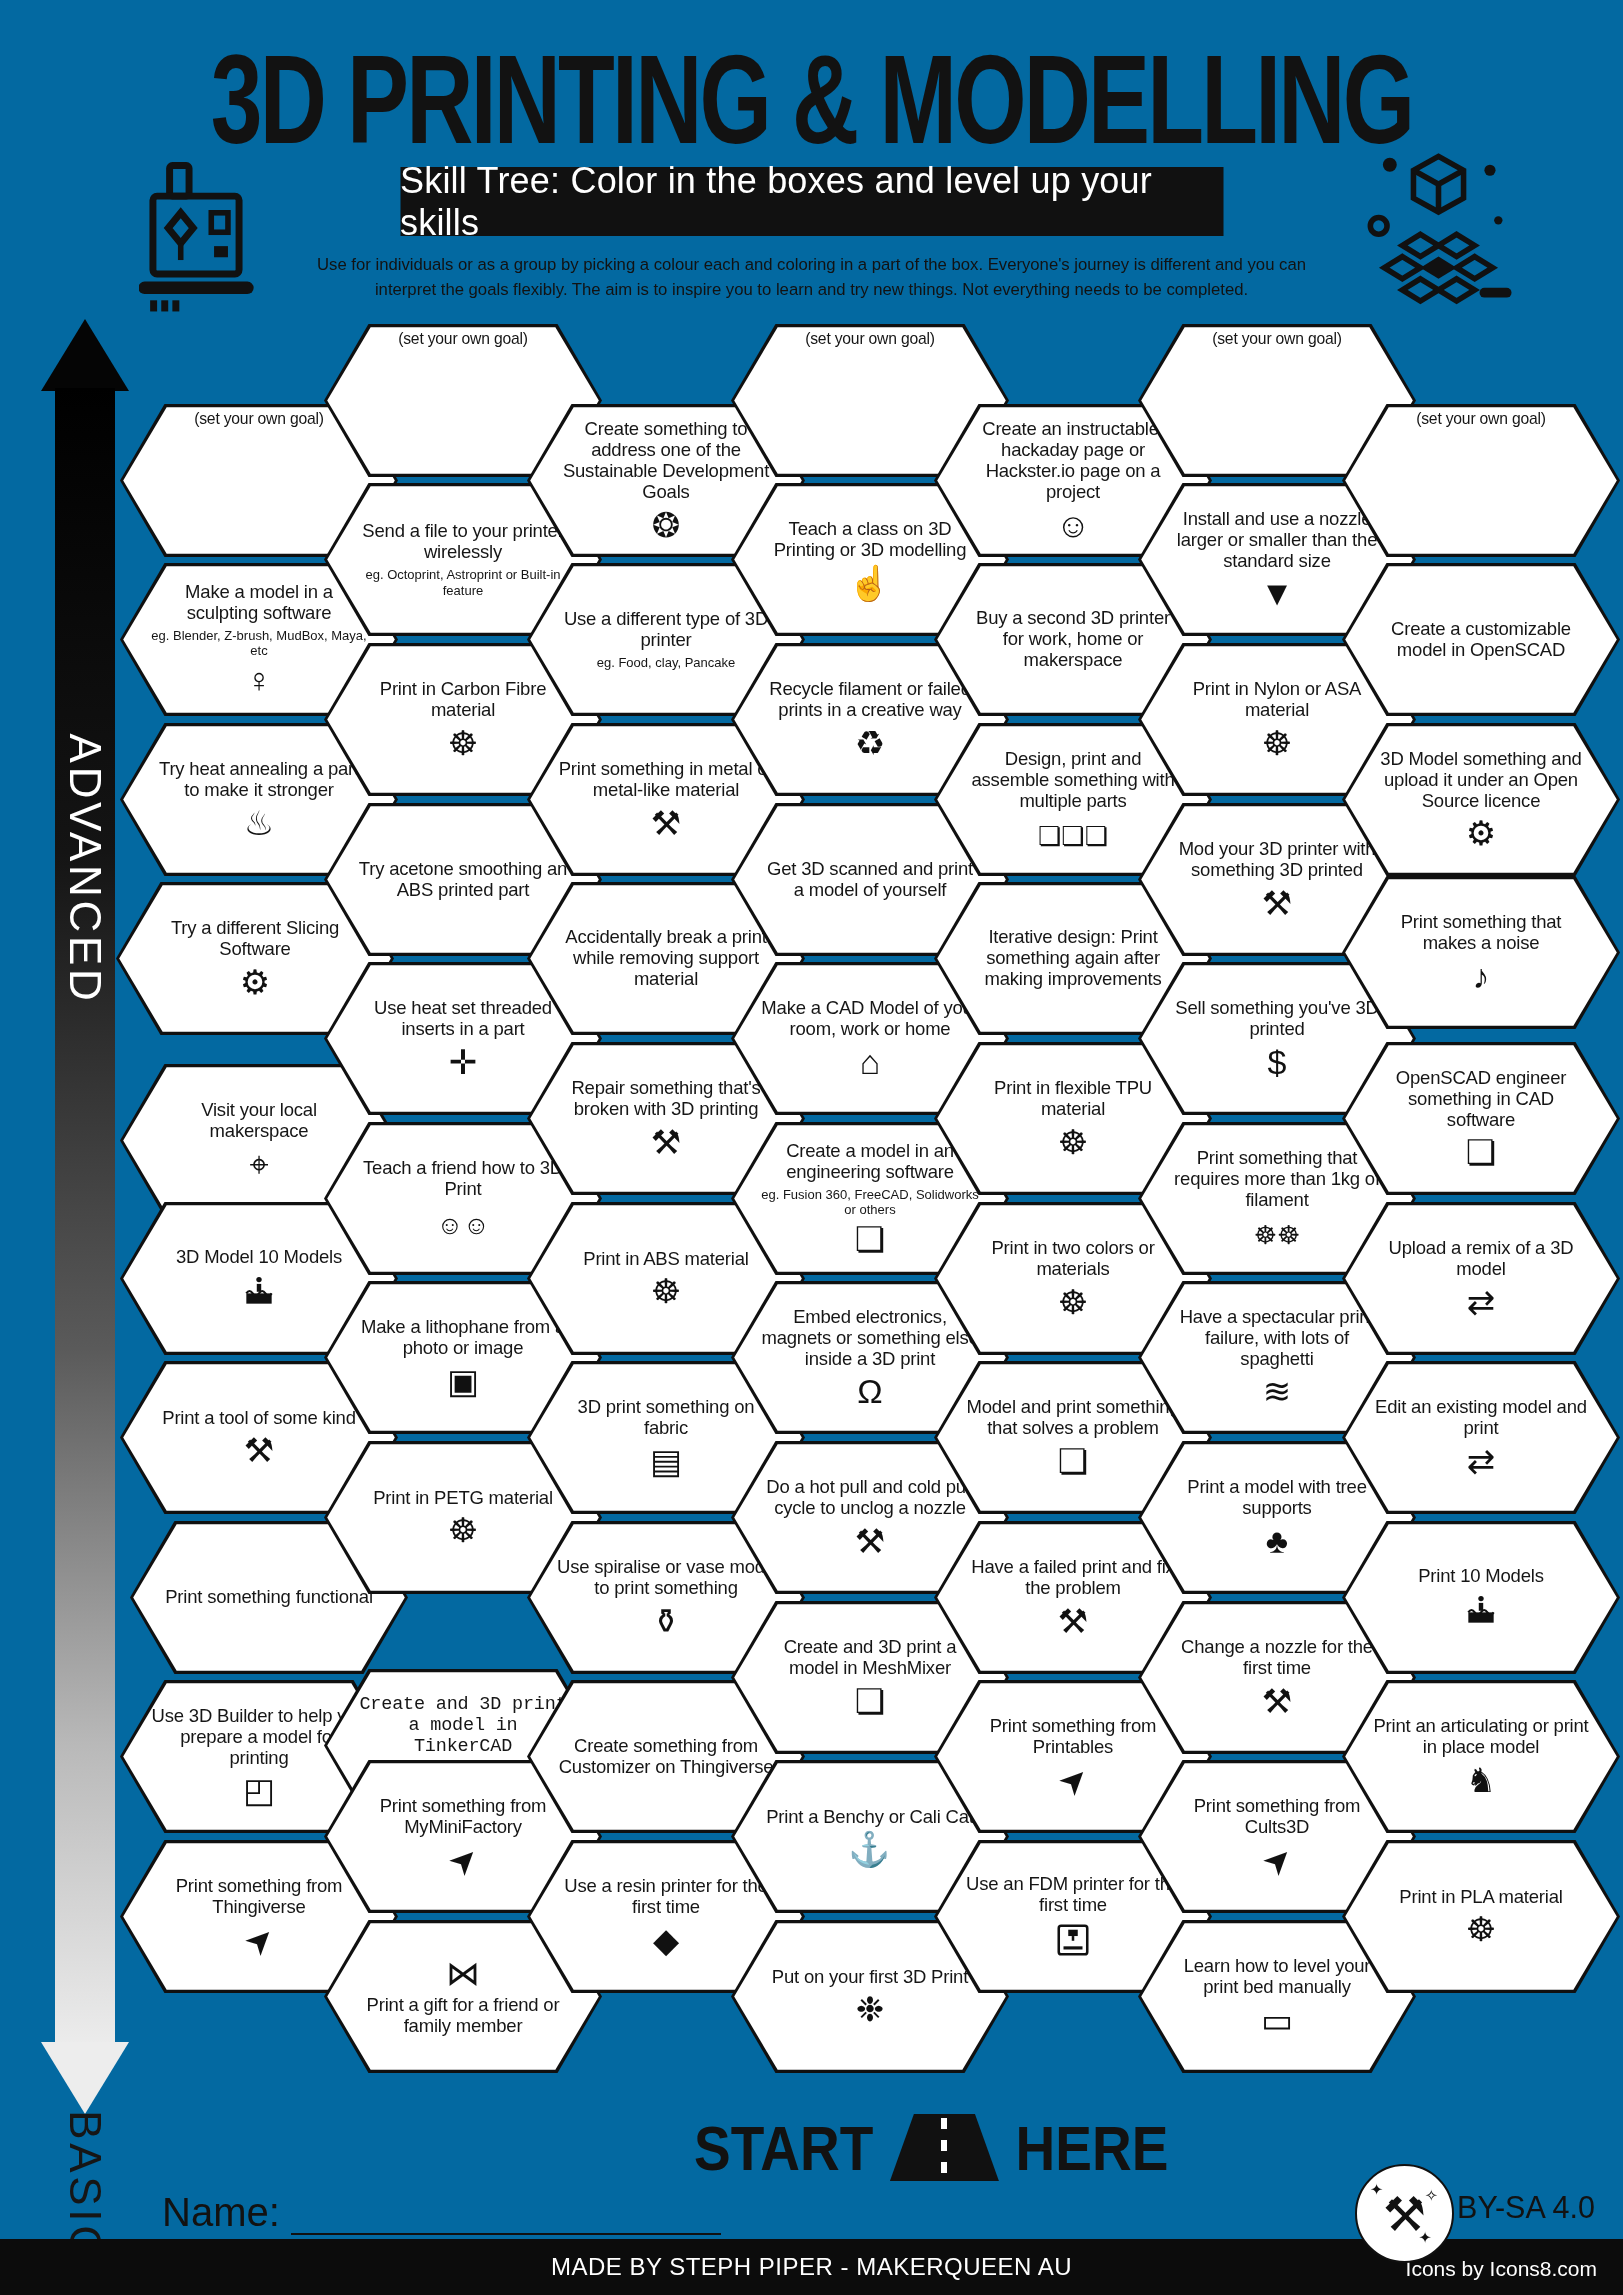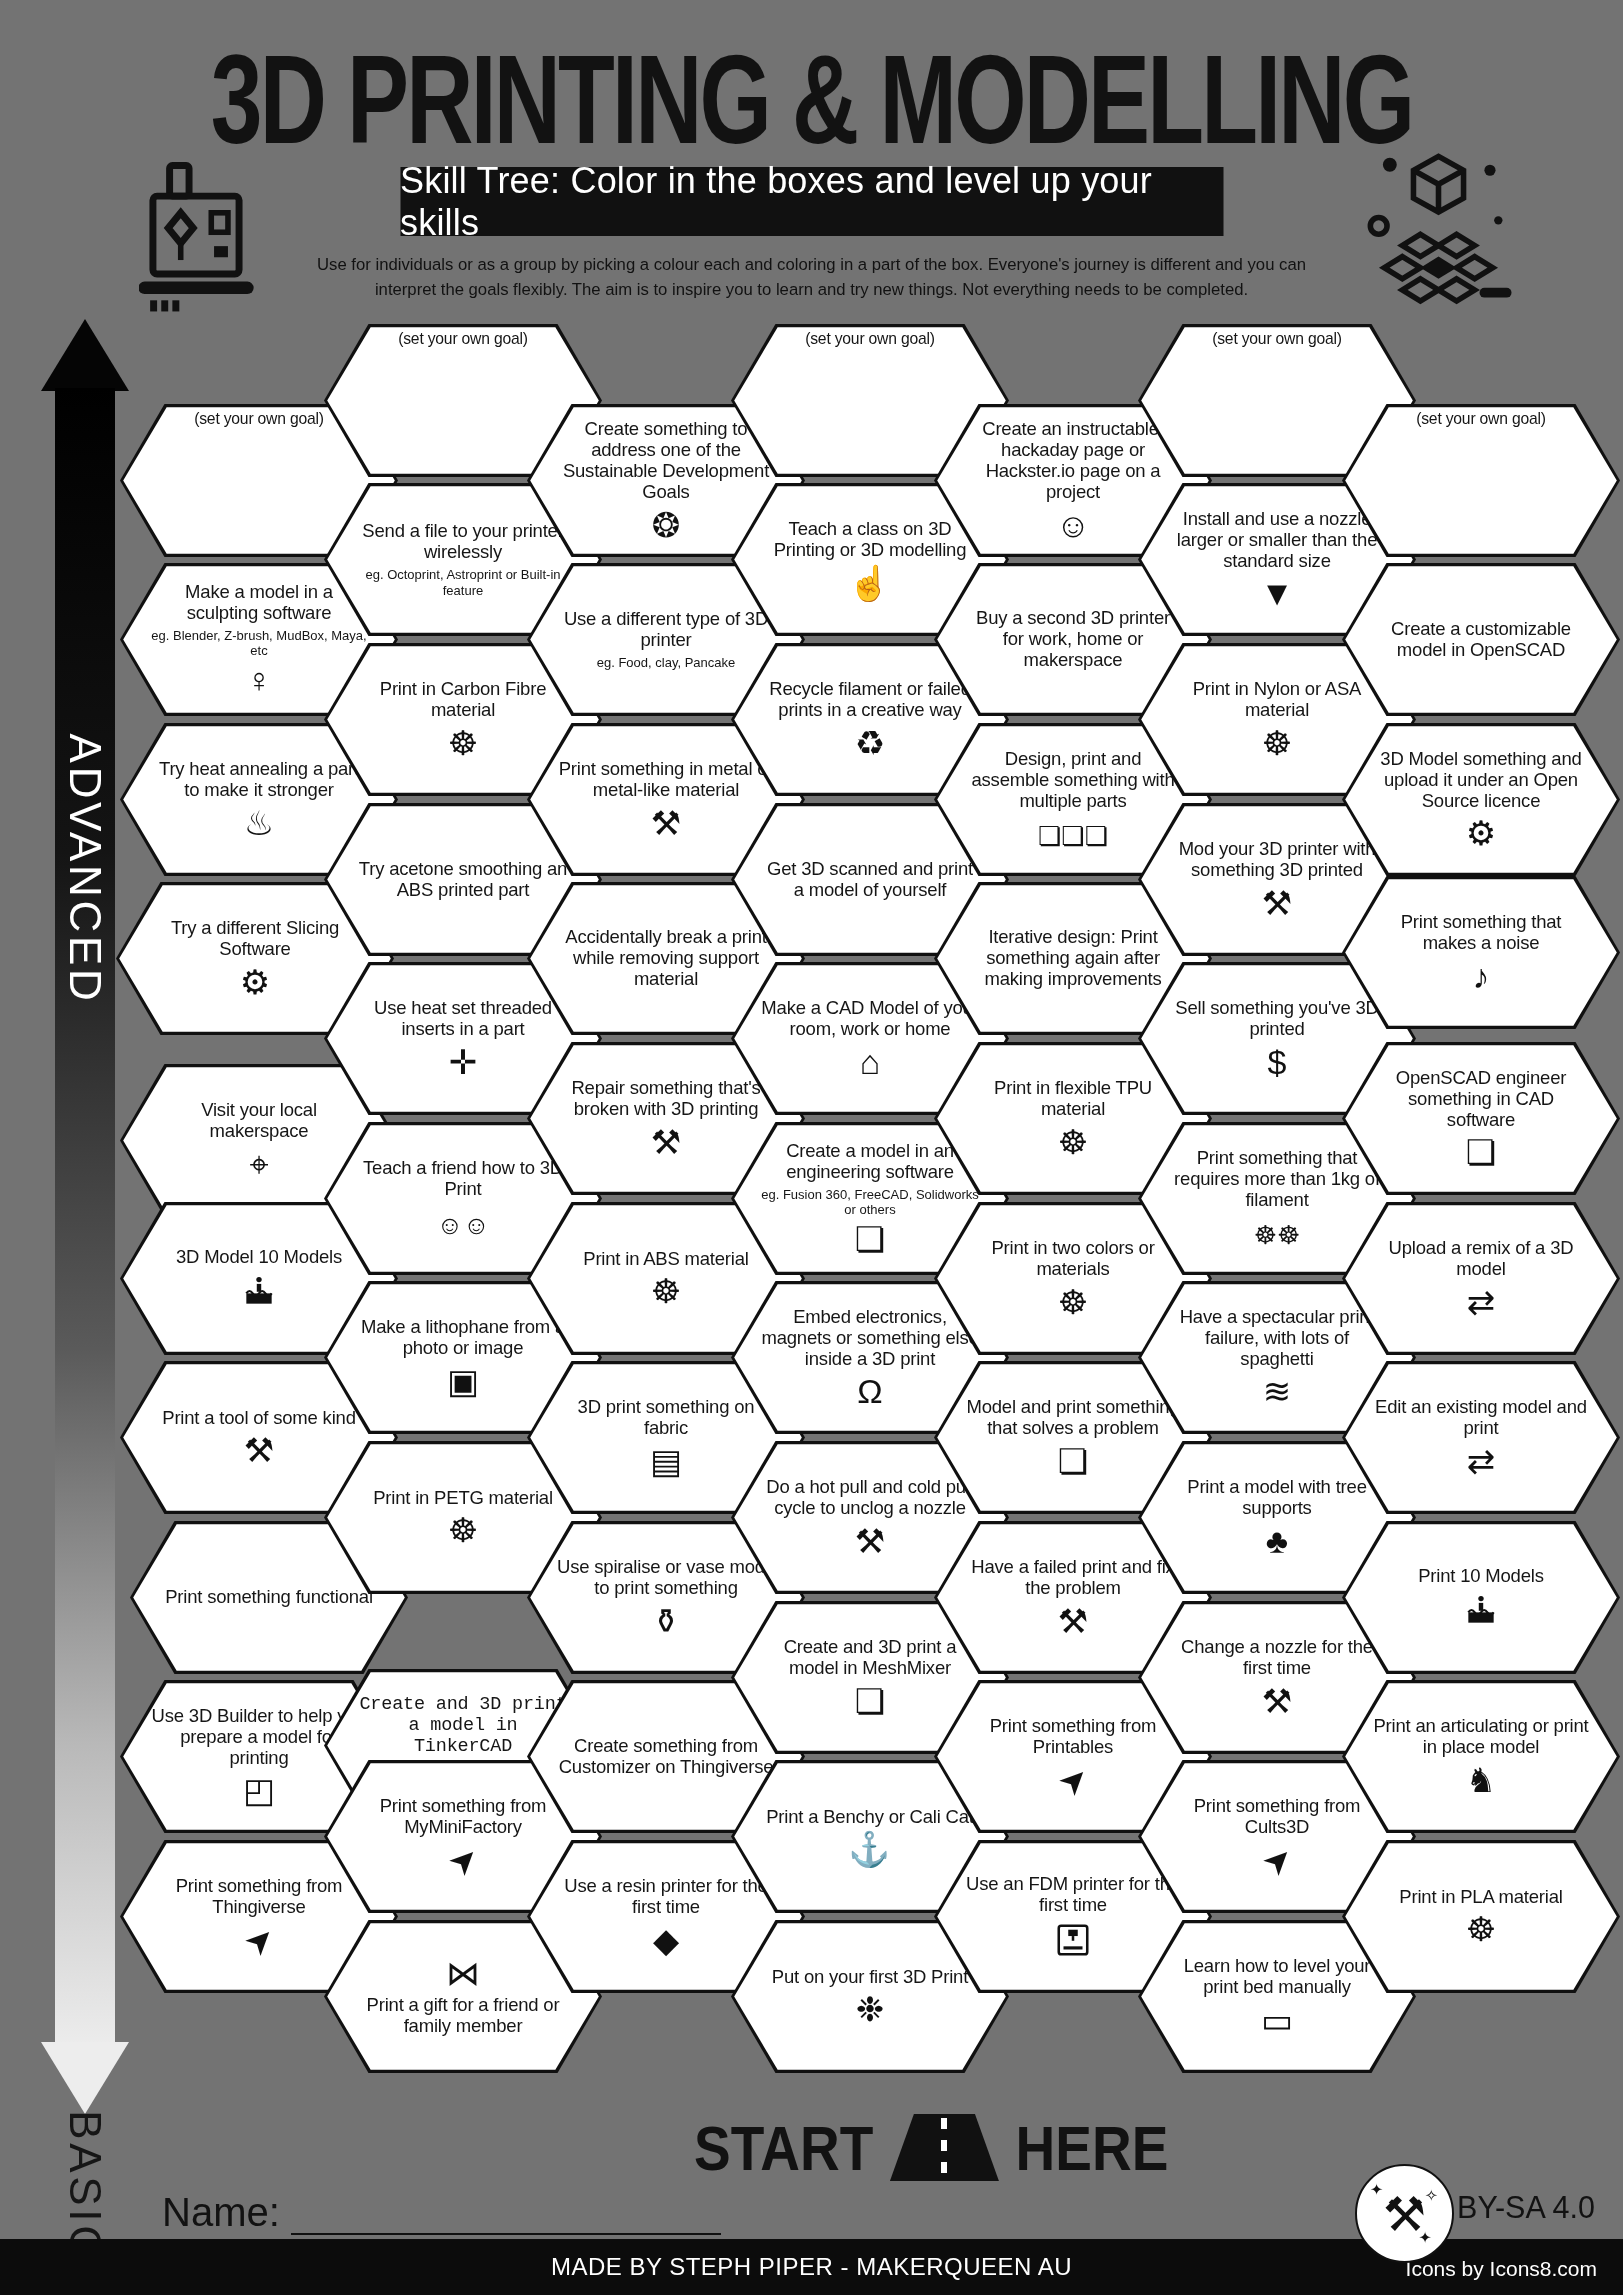--- a/index.html
+++ b/index.html
@@ -1,16 +1,16 @@
 <!DOCTYPE html>
 <html style="font-size:7.4px"><head>
 <meta charset="utf-8">
 <style>
   html,body{margin:0;padding:0;background:#fff;}
-  .poster{position:relative;width:1623px;height:2295px;background:#737373;overflow:hidden;
+  .poster{position:relative;width:1623px;height:2295px;background:#0369a1;overflow:hidden;
           font-family:"Liberation Sans",sans-serif;color:#121212;}
 
   
   .title{position:absolute;top:28px;left:0;width:100%;height:139px;text-align:center;
          font-size:93px;font-weight:700;letter-spacing:-2.8px;white-space:nowrap;
          transform:scaleY(1.35);transform-origin:top center;}
   .subtitle-bar{position:absolute;top:167px;left:50%;transform:translateX(-50%);
          width:823px;height:69px;background:#111;display:flex;align-items:center;justify-content:center;}
   .subtitle-bar span{color:#fff;font-size:36px;letter-spacing:0.2px;}
   .intro{position:absolute;top:252px;left:50%;transform:translateX(-50%);width:1133px;

